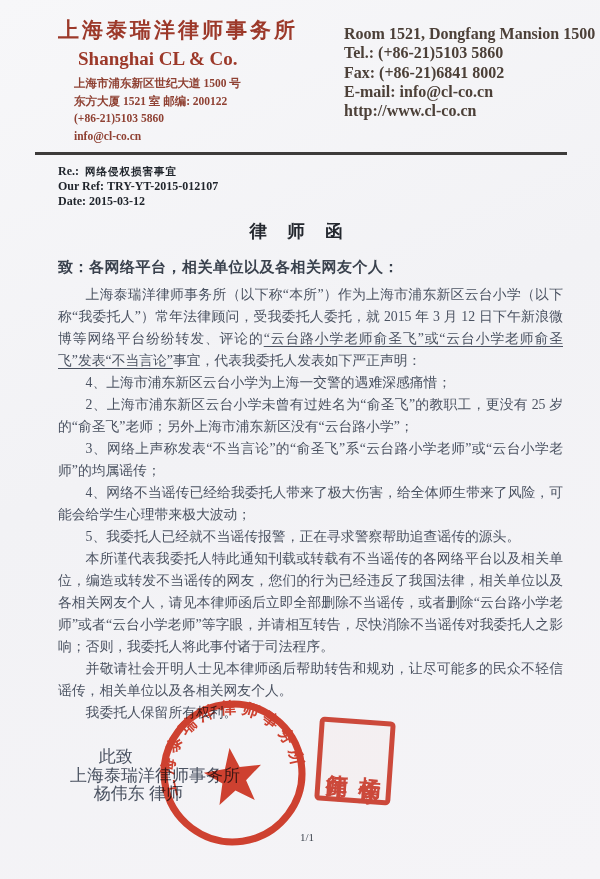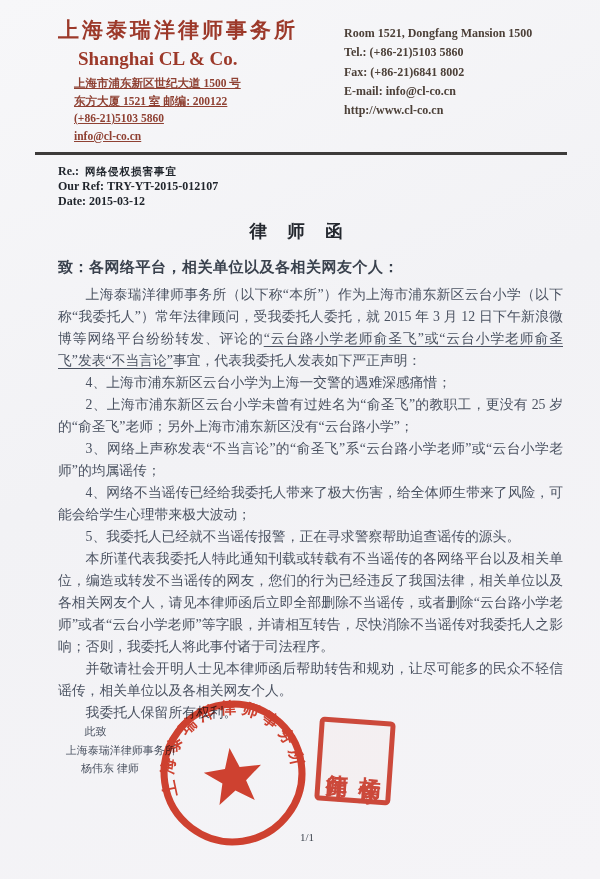--- a/index.html
+++ b/index.html
@@ -11,22 +11,22 @@
     overflow:hidden;
     background:linear-gradient(155deg,#f7f7f9 0%,#f2f2f5 45%,#f5f4f7 100%);
     font-family:"Liberation Serif","DejaVu Serif",serif;
   }
 
   
   .letterhead { display:flex; justify-content:space-between; padding:16px 34px 0 58px; }
   .lh-left  { color:#8f4133; }
   .firm-cn  { font-size:21px; font-weight:bold; letter-spacing:3px; color:#9c392a; }
   .firm-en  { font-size:19px; font-weight:bold; margin:4px 0 5px 20px; color:#9c392a; }
-  .addr-line{ font-size:11.5px; line-height:17.5px; margin-left:16px; font-weight:bold;text-decoration:underline; }
-  .lh-right { color:#4c4038; font-size:12px; line-height:19.3px; padding-top:8px; font-weight:bold; width:222px; }
+  .addr-line{ font-size:11.5px; line-height:17.5px; margin-left:16px; font-weight:bold; }
+  .lh-right { color:#4c4038; font-size:16px; line-height:19.3px; padding-top:8px; font-weight:bold; width:222px; }
   .contact-line { white-space:nowrap; }
 
   .rule { height:2.5px; background:#3d3b3a; margin:7px 33px 0 35px; }
 
   
   .refblock { margin:9px 0 0 58px; color:#1f242b; font-weight:bold; }
   .ref-row  { font-size:12px; line-height:14.5px; white-space:nowrap; }
   .ref-cn   { font-size:10.5px; letter-spacing:1px; }
 
   
@@ -35,21 +35,21 @@
   .salutation { margin:15px 36px 0 58px; font-size:15px; font-weight:bold;
                 color:#39414d; letter-spacing:0.5px; }
 
   
   .bodytext { margin:7px 37px 0 58px; font-size:13.8px; line-height:22px;
               color:#4a5261; text-align:justify; }
   .para { text-indent:2em; }
   .u { text-decoration:underline; text-underline-offset:3px; }
 
   
-  .closing { position:absolute; left:58px; top:722px; font-size:11px;
+  .closing { position:absolute; left:58px; top:748px; font-size:17px;
              line-height:18.5px; color:#4a5261; }
   .cz-1 { margin-left:2.4em; }
   .cz-2 { margin-left:0.7em; }
   .cz-3 { margin-left:2.1em; }
 
   
   .round-seal { position:absolute; left:157px; top:696px;
                 transform:rotate(-8deg); mix-blend-mode:multiply; opacity:.92; }
   .square-seal { position:absolute; left:317px; top:719px; width:76px; height:84px;
                  border:5px solid #cf3322; border-radius:5px; transform:rotate(4deg);

